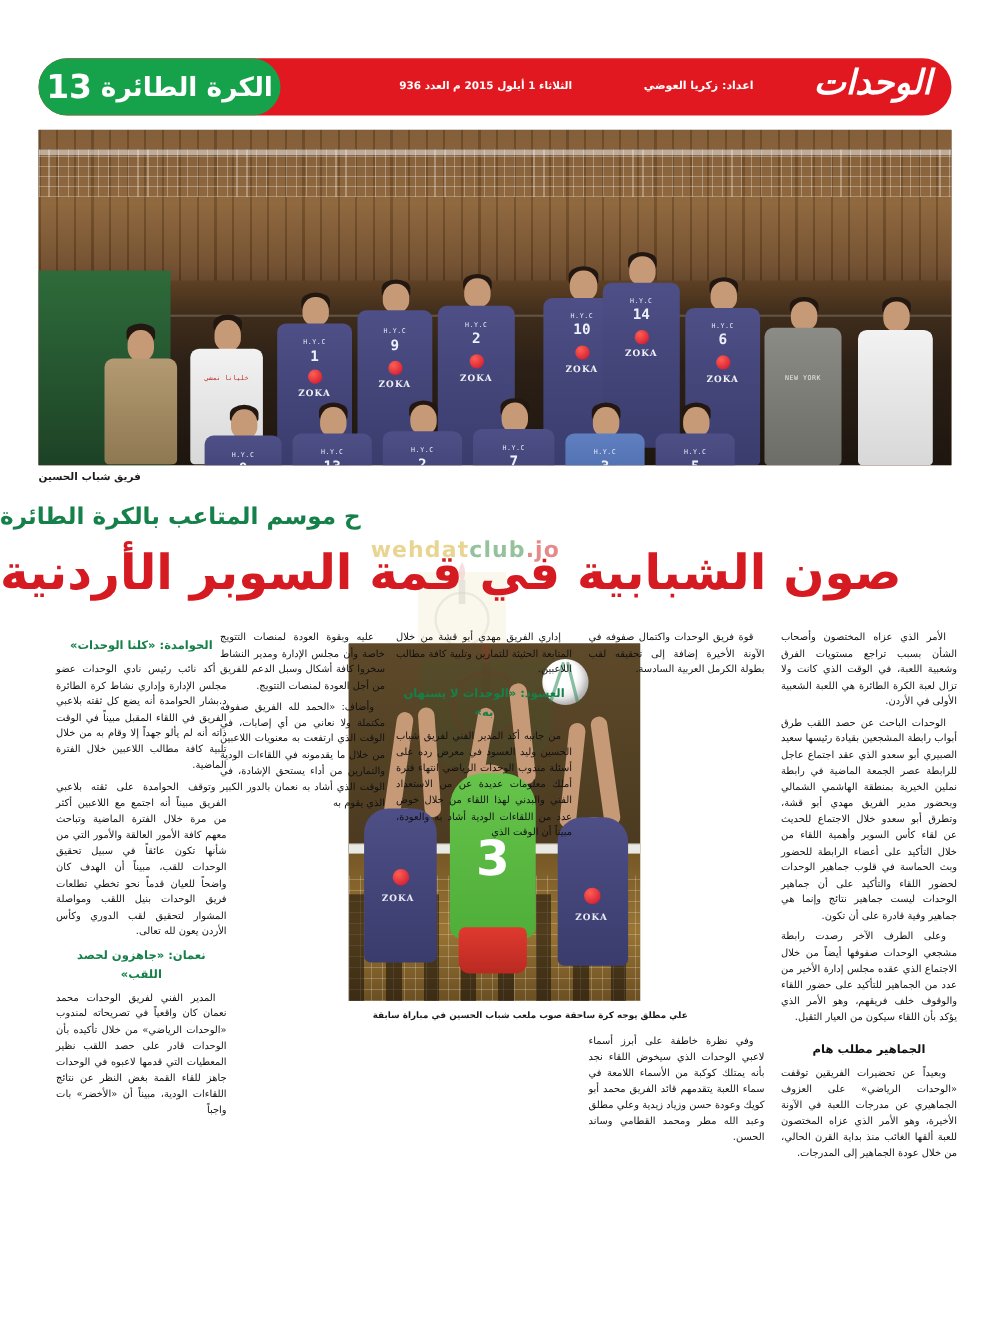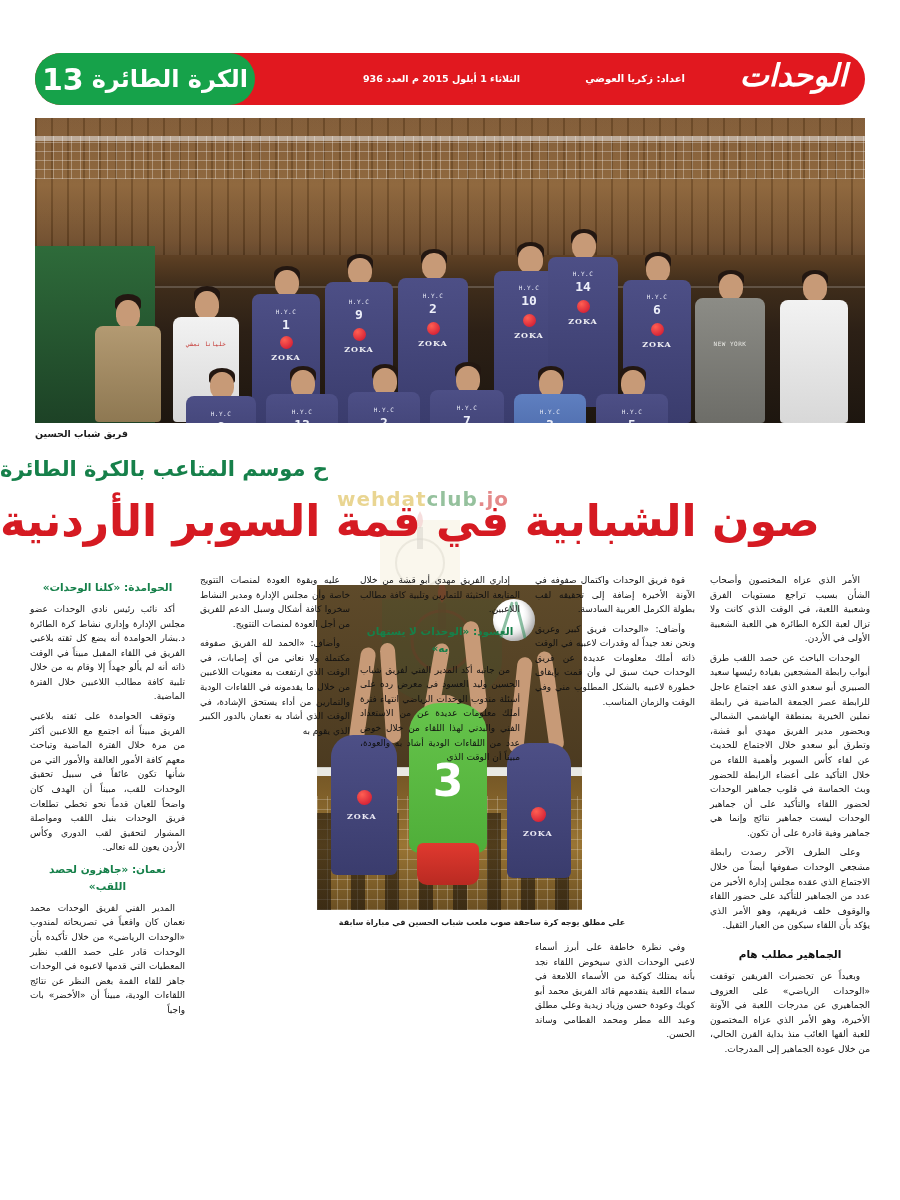--- a/index.html
+++ b/index.html
@@ -227,21 +227,21 @@
     text-align: center;
     text-indent: 0 !important;
     margin: 6px 0 6px 0 !important;
   }
 
   
   #col1 { right: 0px;   width: 160px; }
   #col2 { right: 175px; width: 160px; }
   #col3 { right: 350px; width: 160px; }
   #col4 { right: 520px; width: 150px; }
-  #col5 { right: 685px; width: 155px; }
+  #col5 { right: 664px; width: 155px; }
 
   
   .action-photo {
     position: absolute;
     left: 317px; top: 585px;
     width: 265px; height: 325px;
     overflow: hidden;
     background: #4a3419;
   }
   .ap-bg {
@@ -561,21 +561,20 @@
   </div>
 
   <div class="col" id="col3">
     <p>إداري الفريق مهدي أبو قشة من خلال المتابعة الحثيثة للتمارين وتلبية كافة مطالب اللاعبين.</p>
     <div class="sub-head">العسود: «الوحدات لا يستهان به»</div>
     <p>من جانبه أكد المدير الفني لفريق شباب الحسين وليد العسود في معرض رده على أسئلة مندوب الوحدات الرياضي انتهاء فترة أملك معلومات عديدة عن من الاستعداد الفني والبدني لهذا اللقاء من خلال خوض عدد من اللقاءات الودية أشاد به والعودة، مبيناً أن الوقت الذي</p>
   </div>
 
   <div class="col" id="col2">
     <p>قوة فريق الوحدات واكتمال صفوفه في الآونة الأخيرة إضافة إلى تحقيقه لقب بطولة الكرمل العربية السادسة.</p>
-    <p>وأضاف: «الوحدات فريق كبير وعريق ونحن نعد جيداً له وقدرات لاعبيه في الوقت ذاته أملك معلومات عديدة عن فريق الوحدات حيث سبق لي وأن قمت بإيقاف خطورة لاعبيه بالشكل المطلوب مني وفي الوقت والزمان المناسب.</p>
   </div>
 
   <div class="col" id="col1">
     <p>الأمر الذي عزاه المختصون وأصحاب الشأن بسبب تراجع مستويات الفرق وشعبية اللعبة، في الوقت الذي كانت ولا تزال لعبة الكرة الطائرة هي اللعبة الشعبية الأولى في الأردن.</p>
     <p>الوحدات الباحث عن حصد اللقب طرق أبواب رابطة المشجعين بقيادة رئيسها سعيد الصبيري أبو سعدو الذي عقد اجتماع عاجل للرابطة عصر الجمعة الماضية في رابطة نملين الخيرية بمنطقة الهاشمي الشمالي وبحضور مدير الفريق مهدي أبو قشة، وتطرق أبو سعدو خلال الاجتماع للحديث عن لقاء كأس السوبر وأهمية اللقاء من خلال التأكيد على أعضاء الرابطة للحضور وبث الحماسة في قلوب جماهير الوحدات لحضور اللقاء والتأكيد على أن جماهير الوحدات ليست جماهير نتائج وإنما هي جماهير وفية قادرة على أن تكون.</p>
     <p>وعلى الطرف الآخر رصدت رابطة مشجعي الوحدات صفوفها أيضاً من خلال الاجتماع الذي عقده مجلس إدارة الأخير من عدد من الجماهير للتأكيد على حضور اللقاء والوقوف خلف فريقهم، وهو الأمر الذي يؤكد بأن اللقاء سيكون من العيار الثقيل.</p>
   </div>
 </div>
 
 <div class="col" style="position:absolute; right:205px; top:940px; width:160px;">

